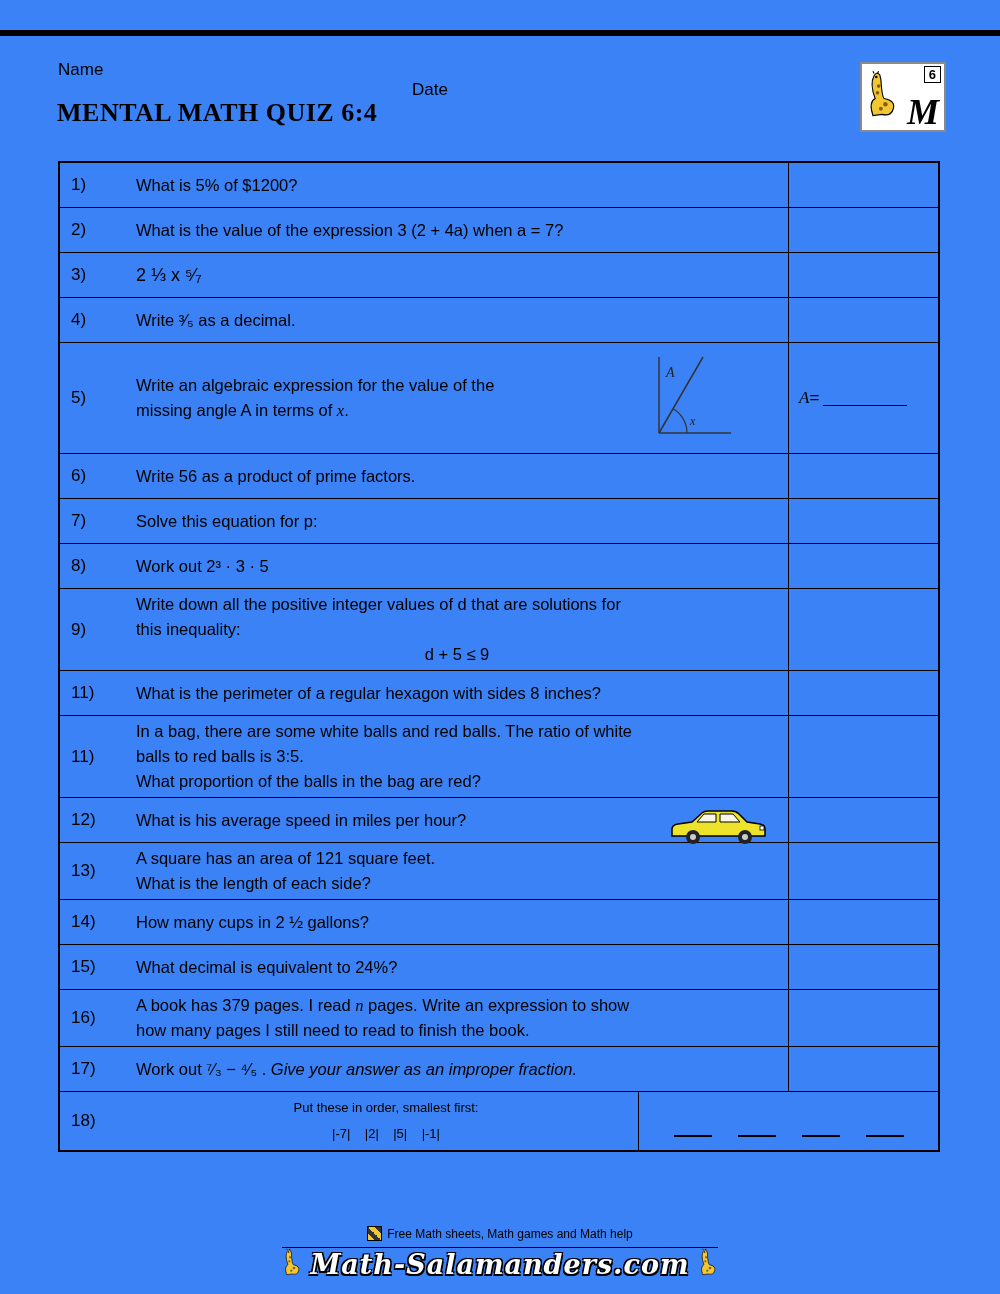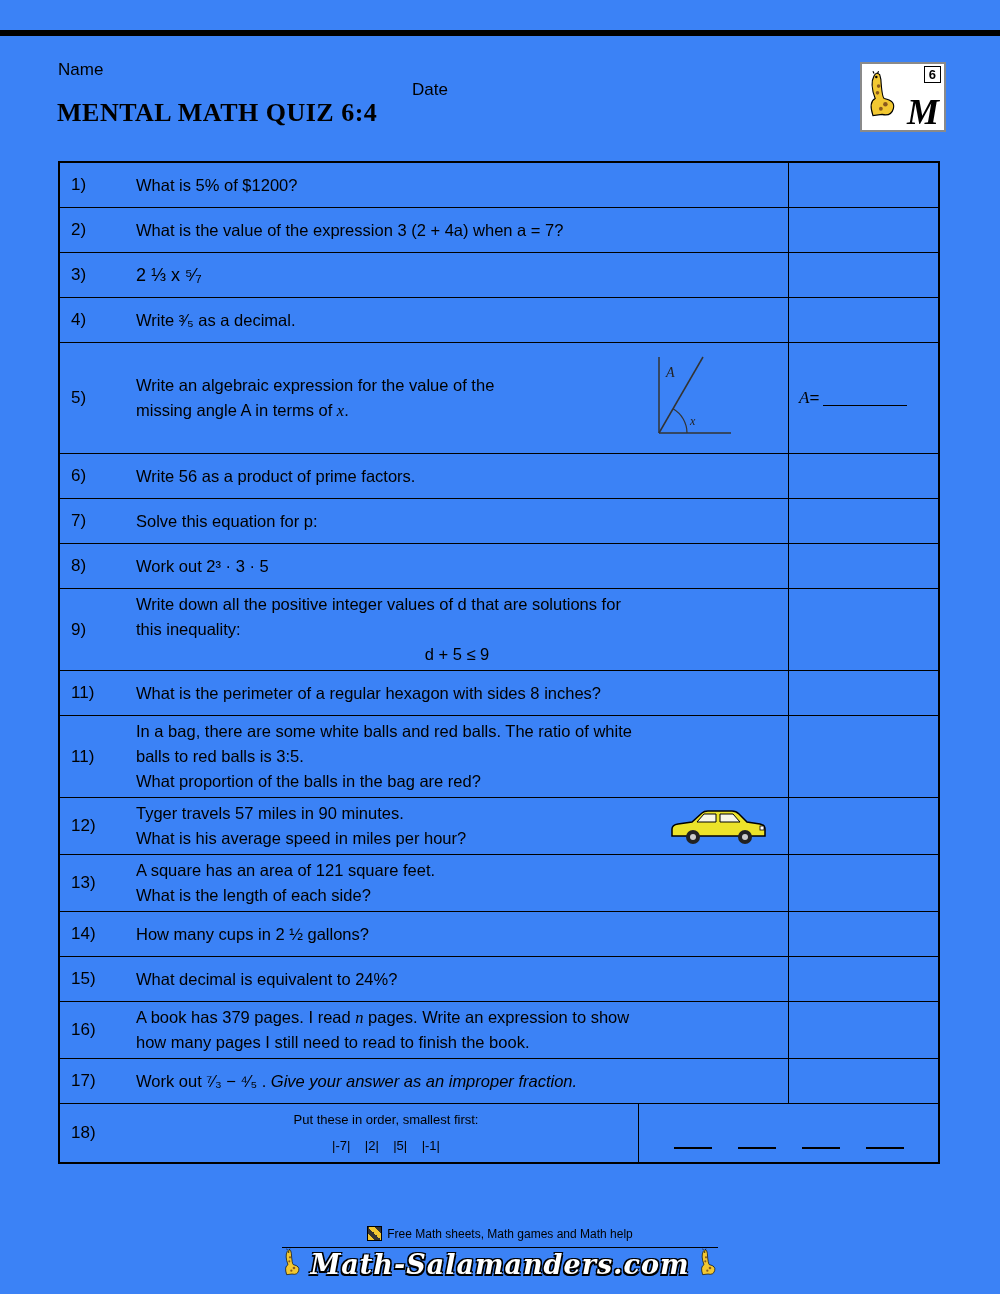--- a/index.html
+++ b/index.html
@@ -167,21 +167,20 @@
         <div class="cell-q">
           <div class="line"><span>In a bag, there are some white balls and red balls. The ratio of white</span></div>
           <div class="line"><span>balls to red balls is 3:5.</span></div>
           <div class="line"><span>What proportion of the balls in the bag are red?</span></div>
         </div>
         <div class="cell-ans"></div>
       </div>
       <div class="row">
         <div class="cell-num">12)</div>
         <div class="cell-q">
-          <div class="line"><span>Tyger travels 57 miles in 90 minutes.</span></div>
           <div class="line"><span>What is his average speed in miles per hour?</span></div>
           <svg class="car-svg" width="104" height="44" viewBox="0 0 104 44">
   <path d="M6,31 L6,24 Q6,20 12,19 L26,17 L36,8 Q38,6 42,6 L66,6 Q70,6 73,9 L81,17 L94,19 Q99,20 99,24 L99,31 Z" fill="#ece32a" stroke="#000" stroke-width="1.5"></path>
   <path d="M38,9 L31,17 L50,17 L50,9 Z" fill="#f7f7e8" stroke="#000"></path>
   <path d="M54,9 L54,17 L74,17 L67,9 Z" fill="#f7f7e8" stroke="#000"></path>
   <circle cx="27" cy="32" r="7" fill="#222"></circle>
             <circle cx="27" cy="32" r="3" fill="#ccc"></circle>
   <circle cx="79" cy="32" r="7" fill="#222"></circle>
             <circle cx="79" cy="32" r="3" fill="#ccc"></circle>
   <rect x="94" y="21" width="4" height="4" fill="#fff" stroke="#000" stroke-width="0.8"></rect>

